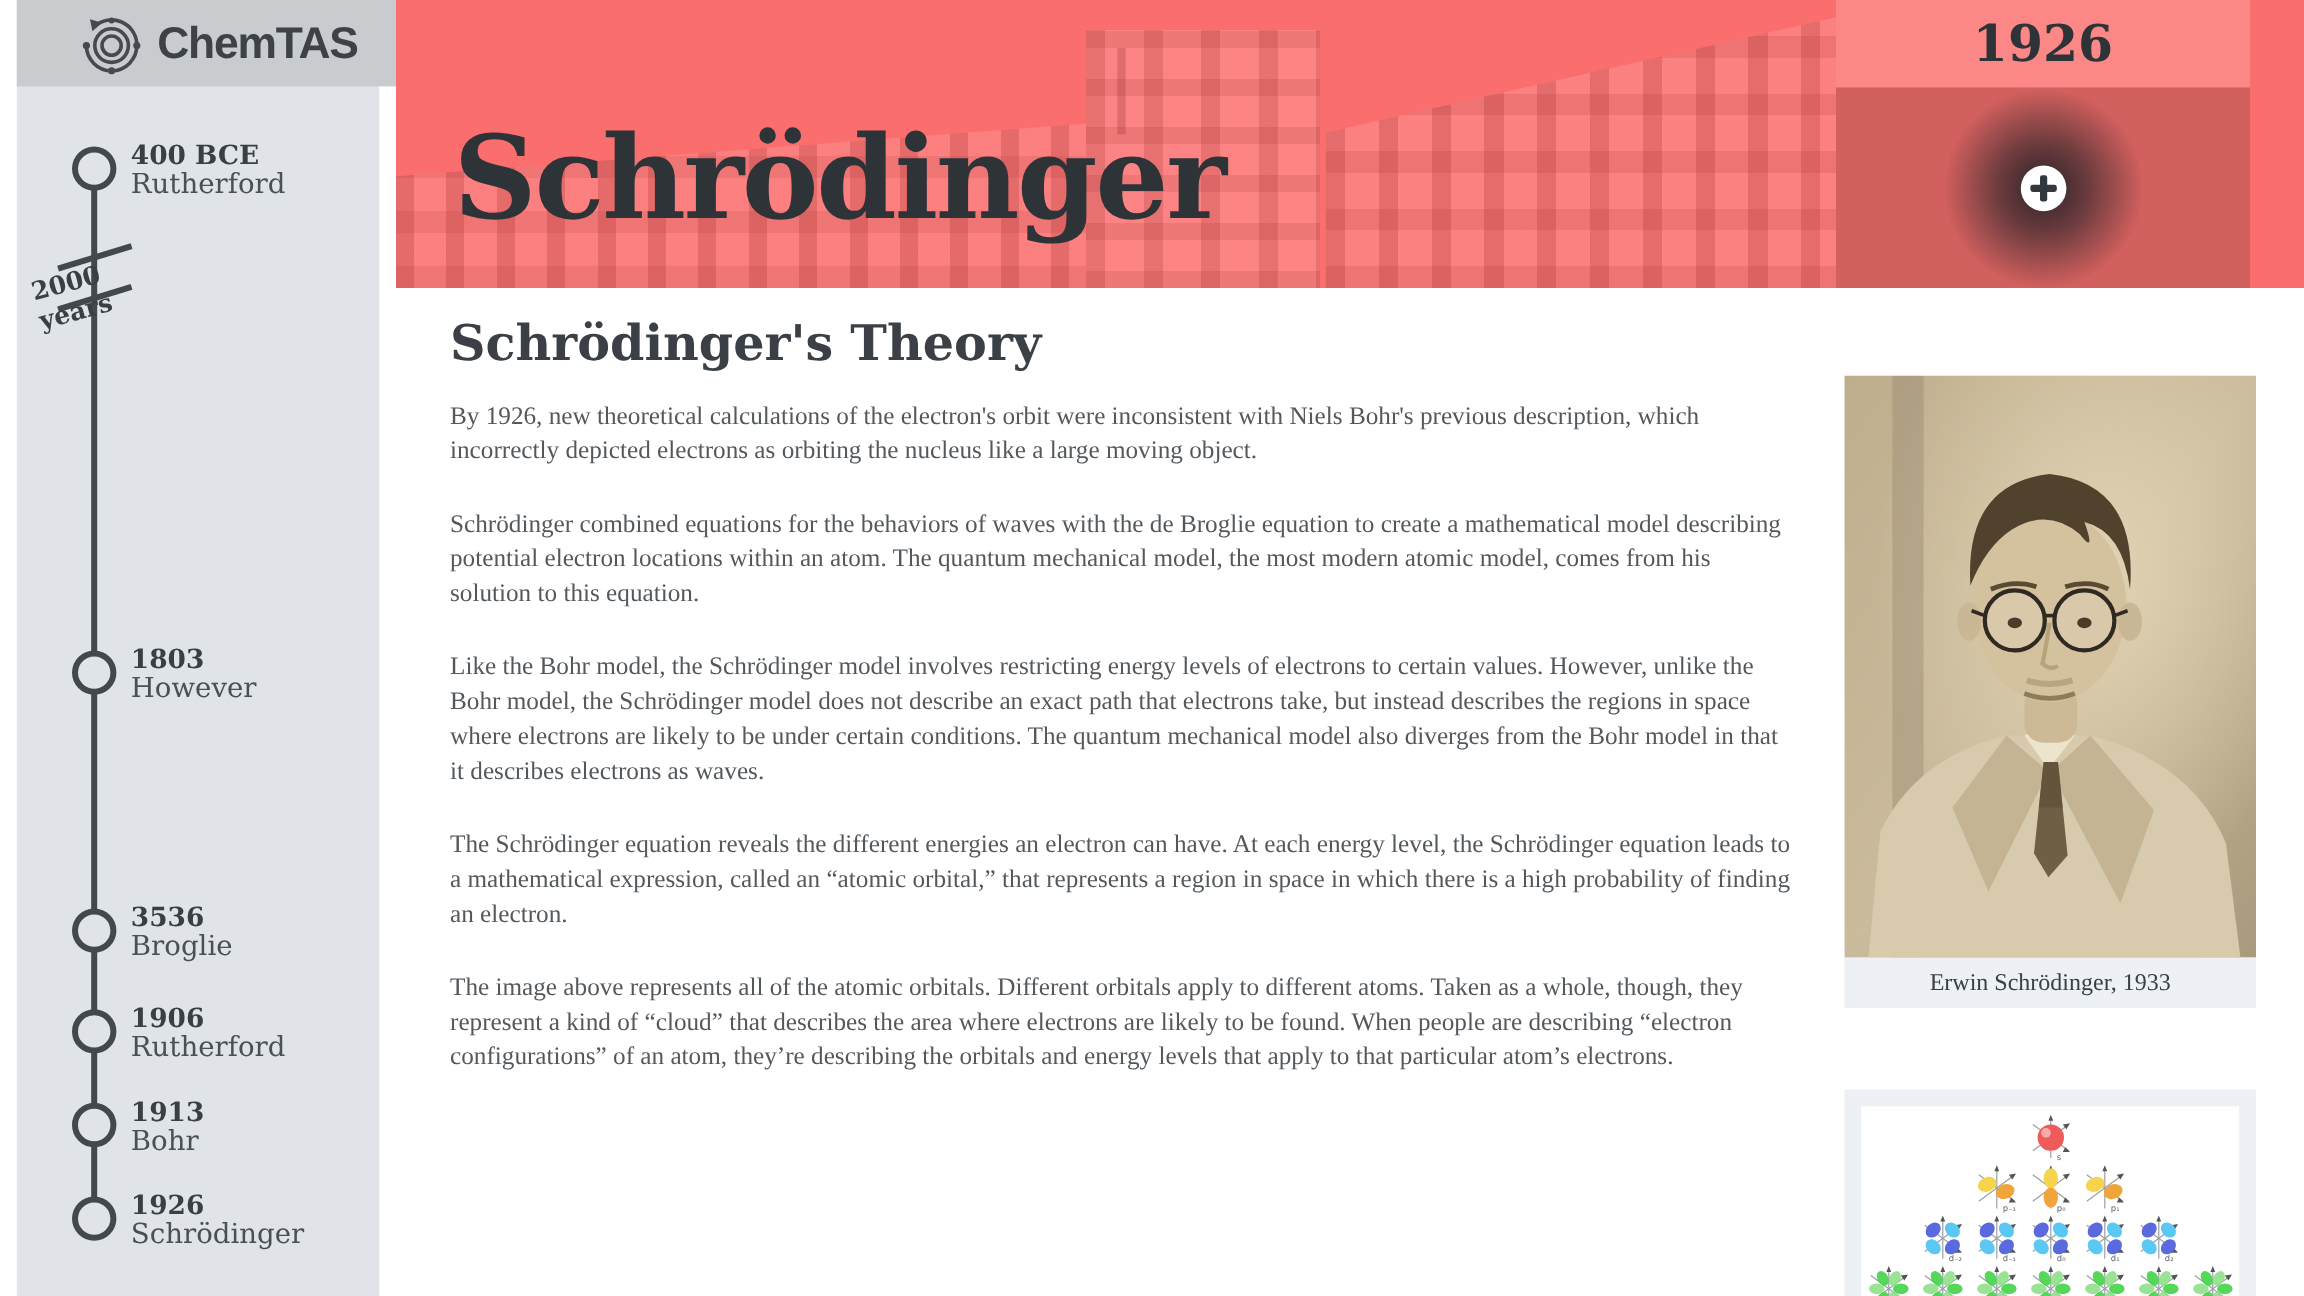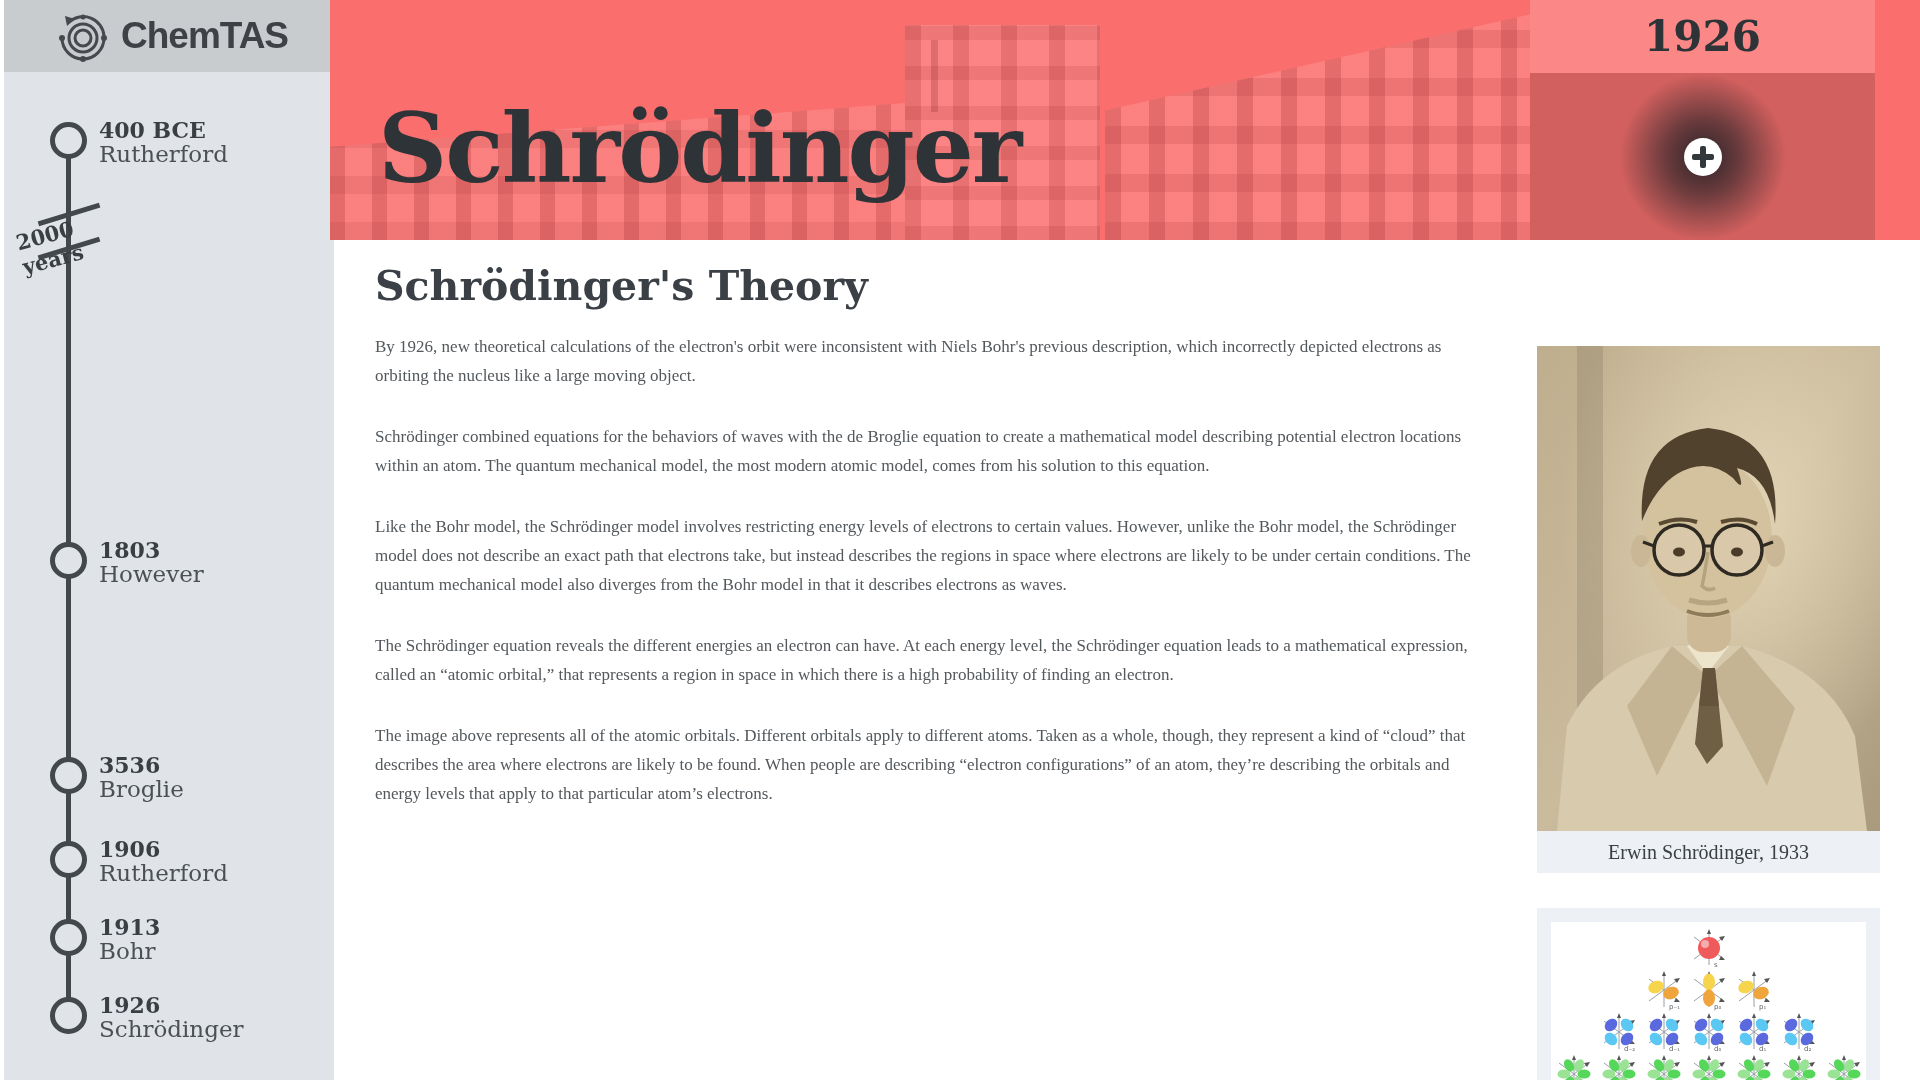--- a/index.html
+++ b/index.html
@@ -1,20 +1,20 @@
 <!DOCTYPE html>
 <html><head>
 <meta charset="utf-8">
 <style>
   html,body{margin:0;padding:0;background:#fff;}
   .page{position:relative;width:1920px;height:1080px;overflow:hidden;
         font-family:"Liberation Sans",sans-serif;background:#fff;}
 
   
-  .sidebar{position:absolute;left:4px;top:0;width:330px;height:1080px;background:#e0e3e8;}
+  .sidebar{position:absolute;left:14px;top:0;width:302px;height:1080px;background:#e0e3e8;}
   .logo-bar{position:absolute;left:0;top:0;width:330px;height:72px;background:#c8ccce;
             display:flex;align-items:center;cursor:pointer;}
   .logo-icon{margin-left:53px;width:52px;height:52px;}
   .brand{margin-left:12px;font-weight:bold;font-size:37px;color:#3e4246;letter-spacing:-1px;}
 
   .t-line{position:absolute;left:62px;top:140px;width:5px;height:875px;background:#43484c;}
   .t-node{position:absolute;left:0;width:330px;cursor:pointer;}
   .t-circle{position:absolute;left:46px;top:0;width:27px;height:27px;border:5px solid #43484c;
             border-radius:50%;background:#e0e3e8;}
   .t-label{position:absolute;left:95px;top:-4px;font-family:"DejaVu Serif",serif;line-height:24px;}
@@ -55,25 +55,25 @@
              background:radial-gradient(circle, rgba(24,29,34,.9) 0%, rgba(24,29,34,.55) 28%, rgba(24,29,34,0) 62%);}
   .plus-btn{position:absolute;left:50%;top:50%;width:38px;height:38px;transform:translate(-50%,-50%);
             background:#fff;border-radius:50%;cursor:pointer;}
   .plus-btn .pv{position:absolute;left:16px;top:8px;width:6px;height:22px;background:#33383d;border-radius:2px;}
   .plus-btn .ph{position:absolute;left:8px;top:16px;width:22px;height:6px;background:#33383d;border-radius:2px;}
 
   
   .article{position:absolute;left:375px;top:262px;width:1120px;}
   .article h2{margin:0 0 22px 0;font-family:"DejaVu Serif",serif;font-weight:bold;
               font-size:41px;color:#3a4045;}
-  .article p{margin:0 0 32px 0;font-family:"Liberation Serif",serif;font-size:17px;
+  .article p{margin:0 0 32px 0;font-family:"Liberation Serif",serif;font-size:21px;
              line-height:29px;color:#53585c;}
 
   
-  .photo-card{position:absolute;left:1537px;top:346px;width:343px;background:#edf0f4;}
+  .photo-card{position:absolute;left:1537px;top:313px;width:343px;background:#edf0f4;}
   .photo{display:block;width:343px;height:485px;}
   .photo-caption{height:42px;display:flex;align-items:center;justify-content:center;
                  font-family:"Liberation Serif",serif;font-size:20px;color:#3b4045;}
   .orbital-card{position:absolute;left:1537px;top:908px;width:343px;height:260px;
                 background:#edf0f4;padding:0;}
   .orbital-inner{position:absolute;left:14px;top:14px;width:315px;height:232px;background:#fff;
                  display:flex;flex-direction:column;align-items:center;padding-top:6px;box-sizing:border-box;}
   .orb-row{display:flex;justify-content:center;gap:3px;}
   .orb-cell{width:42px;height:42px;position:relative;}
 </style>

